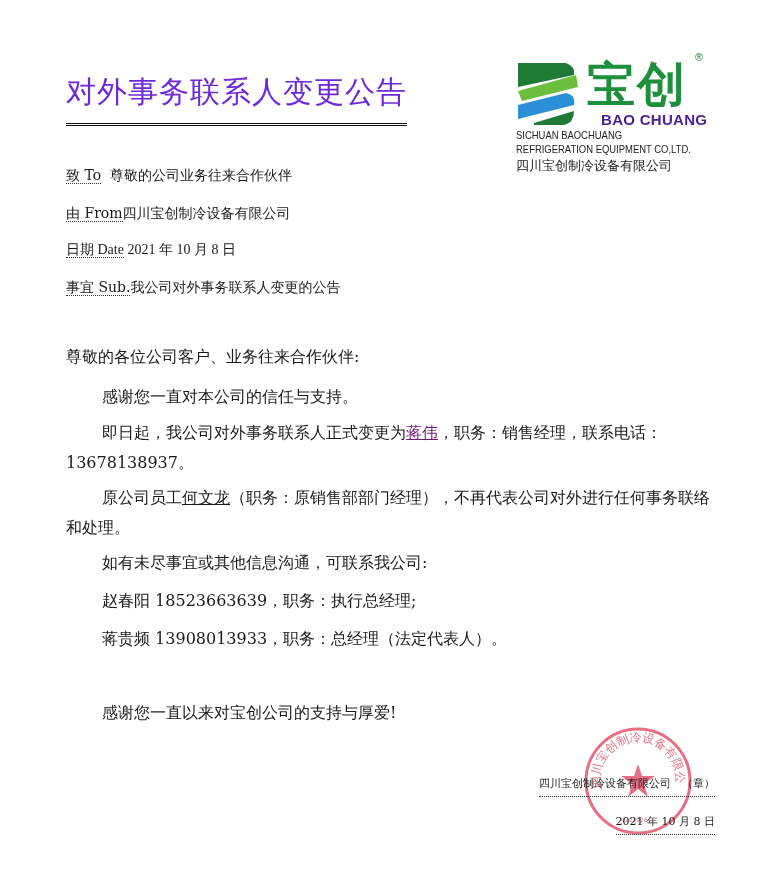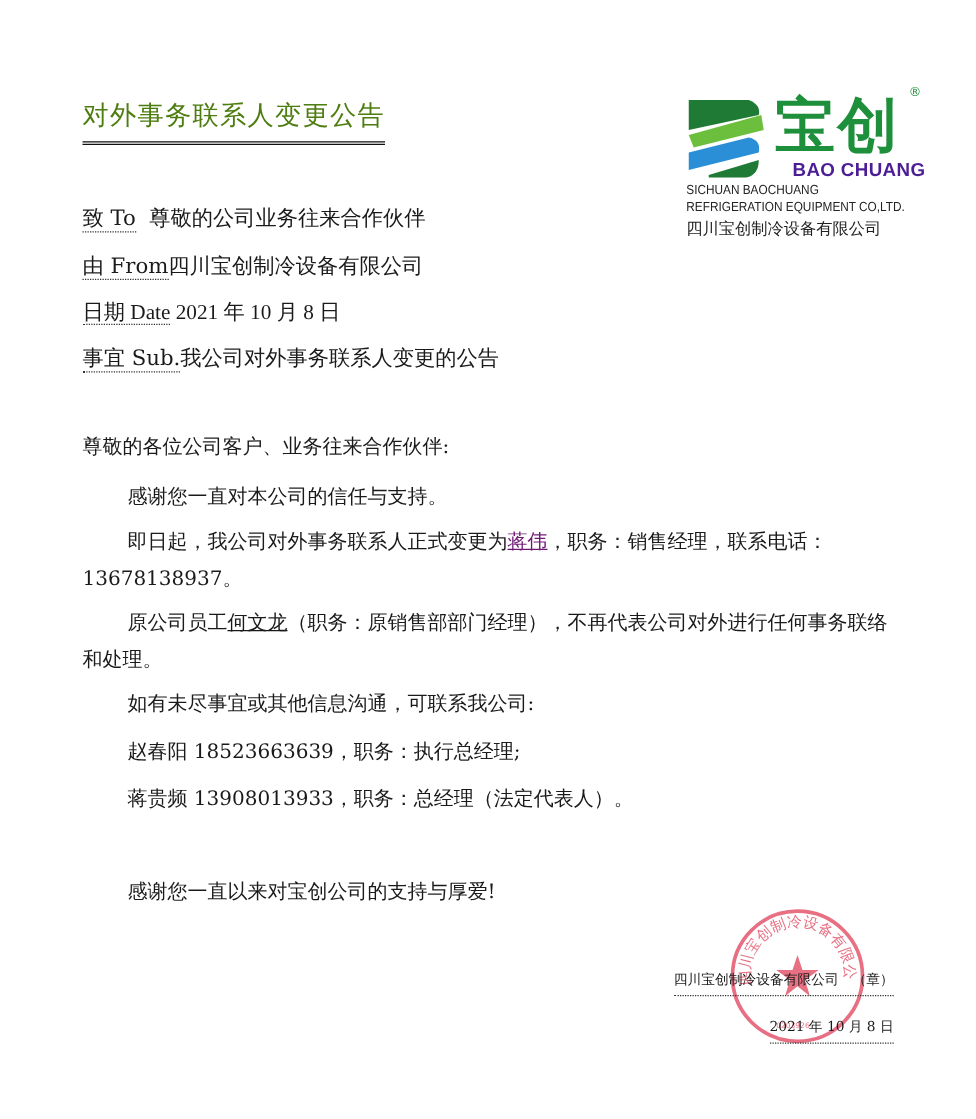--- a/index.html
+++ b/index.html
@@ -2,44 +2,44 @@
 <html><head>
   <meta charset="utf-8">
   <style>
     html, body { margin:0; padding:0; background:#ffffff; }
     body {
       width:781px; height:895px; position:relative; overflow:hidden;
       font-family:"DejaVu Serif","Liberation Serif",serif; color:#1a1a1a;
     }
     .title {
       position:absolute; left:66px; top:72px;
-      font-size:21px; letter-spacing:1px; color:#4d7c0f;
-      border-bottom:3px double #111; padding-bottom:1px; line-height:40px;
+      font-size:30px; letter-spacing:1px; color:#6d28d9;
+      border-bottom:3px double #111; padding-bottom:11px; line-height:40px;
       font-family:"DejaVu Sans","Liberation Sans",sans-serif; font-weight:normal;
     }
-    .logo { position:absolute; left:512px; top:71px; width:200px; height:125px;margin-left:33px; }
+    .logo { position:absolute; left:512px; top:54px; width:200px; height:125px; }
     .logo .mark { position:absolute; left:2px; top:3px; width:68px; height:72px; }
     .logo .cn-name {
       position:absolute; left:75px; top:0px; font-size:48px; font-weight:bold;
       color:#1e8f3a; font-family:"DejaVu Sans","Liberation Sans",sans-serif; line-height:60px; letter-spacing:2px;
     }
     .logo .reg { position:absolute; left:182px; top:-2px; font-size:10px; color:#1e8f3a; font-family:"DejaVu Sans",sans-serif; }
     .logo .en-name {
       position:absolute; left:89px; top:57px; font-size:15px; font-weight:bold;
       color:#4c1d95; font-family:"Liberation Sans","DejaVu Sans",sans-serif; letter-spacing:0.3px;
     }
     .logo .sub1, .logo .sub2 {
       position:absolute; left:4px; font-size:10.5px; color:#222;
       font-family:"Liberation Sans","DejaVu Sans",sans-serif; transform:scaleX(0.9); transform-origin:left;
     }
     .logo .sub1 { top:75px; }
     .logo .sub2 { top:89px; }
     .logo .sub3 { position:absolute; left:4px; top:103px; font-size:13px; color:#222; font-family:"DejaVu Sans",sans-serif; }
 
-    .hdr { position:absolute; left:66px; font-size:17px; line-height:24px; }
+    .hdr { position:absolute; left:66px; font-size:14px; line-height:24px; }
     .hdr .key { border-bottom:1px dotted #333; }
     .r1 { top:163px; } .r2 { top:201px;text-align:right; } .r3 { top:238px;font-family:Liberation Serif, serif; } .r4 { top:275px; }
 
     .para { position:absolute; left:66px; width:655px; font-size:16px; line-height:34px; }
     .indent { text-indent:36px; }
     .link { color:#701a75; text-decoration:underline; }
     .ul { text-decoration:underline;margin-top:35px; }
 
     .sign { position:absolute; right:66px; font-size:11px; line-height:24px; border-bottom:1px dotted #333; }
     .stamp { position:absolute; left:583px; top:726px; width:110px; height:110px; opacity:0.75; }

